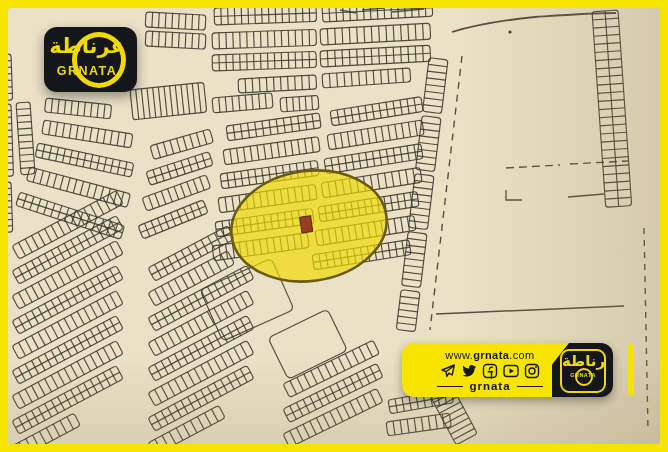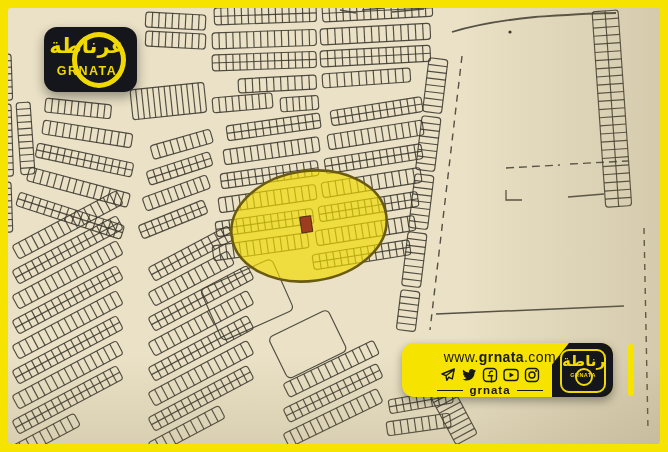--- a/index.html
+++ b/index.html
@@ -55,21 +55,21 @@
   .mini-ring{
     position:absolute;left:13px;top:17px;width:14px;height:14px;
     border:2px solid var(--brand,#f0d900);border-radius:50%;
   }
   .mini-en{
     font-size:5.5px;font-weight:bold;letter-spacing:.5px;color:var(--brand,#f0d900);display:block;margin-top:1px;
   }
   .banner-left{
     position:absolute;left:22px;top:6px;width:132px;text-align:center;color:#191913;
   }
-  .site-line{font-size:14px;letter-spacing:.4px;white-space:nowrap;text-align:right;}
+  .site-line{font-size:11px;letter-spacing:.4px;white-space:nowrap;}
   .site-line .bold{font-weight:bold;}
   .icons-row{display:flex;justify-content:center;gap:5px;margin-top:2px;height:16px;}
   .icons-row svg{display:block;}
   .handle-line{display:flex;align-items:center;justify-content:center;gap:6px;margin-top:1px;}
   .handle-line .rule{flex:0 0 26px;height:0;border-top:1.6px solid #191913;}
   .handle-line .handle{font-size:11.5px;font-weight:bold;letter-spacing:1px;}
 
   .accent-bar{
     position:absolute;left:628px;top:344px;width:6px;height:52px;
     background:var(--frame,#f6e400);border-radius:3px;

